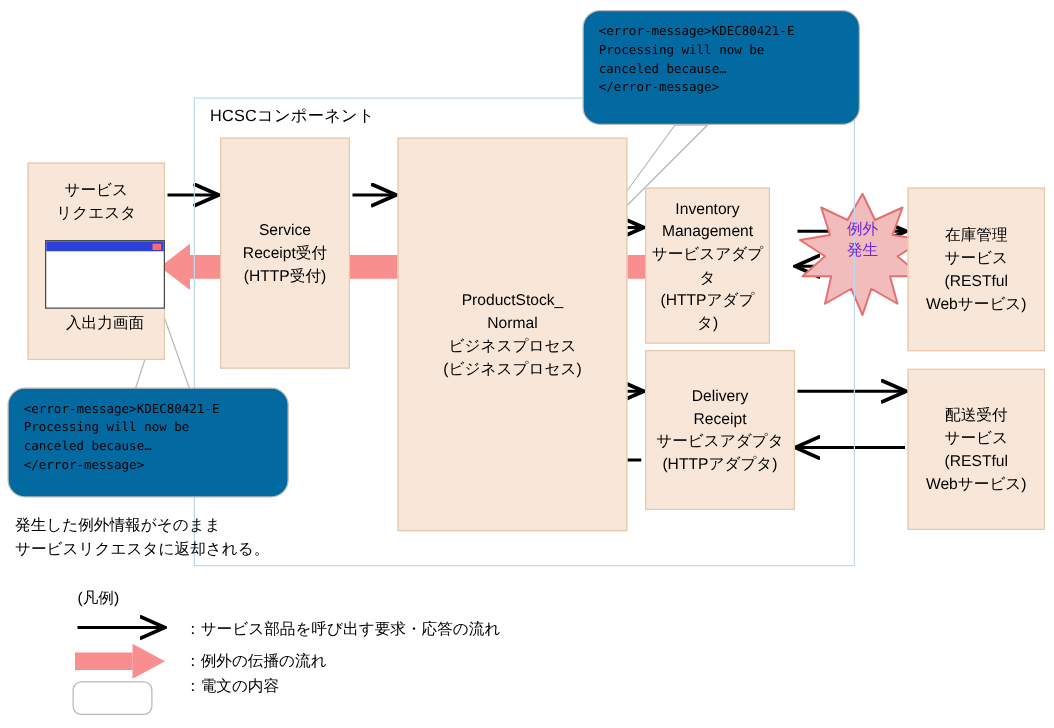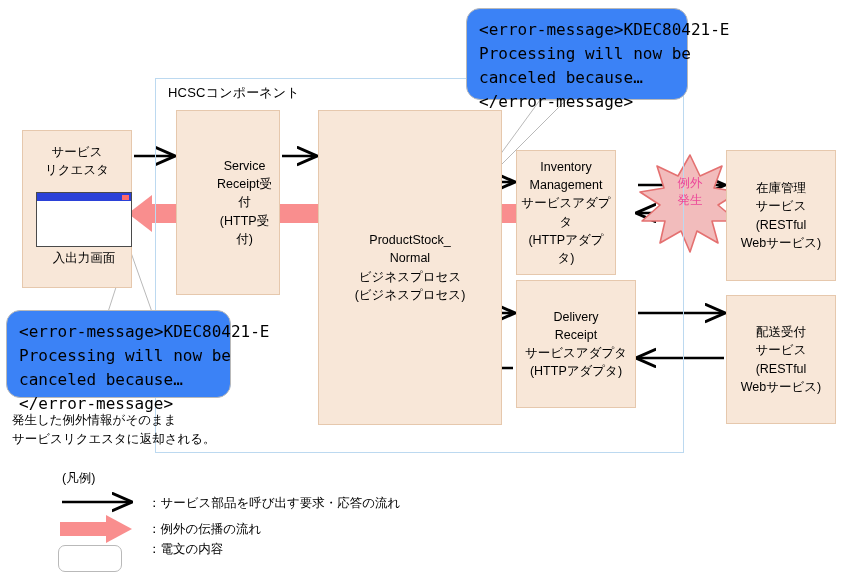--- a/index.html
+++ b/index.html
@@ -73,25 +73,25 @@
     display: flex; justify-content: flex-end; align-items: center;
   }
   .win-btn { width: 7px; height: 5px; background: #ff6a6a; margin-right: 2px; }
   .win-caption {
     left: 22px; top: 250px; width: 124px;
     text-align: center; font-size: 12.5px;
   }
 
   
   .callout {
-    background: #3b82f6;
+    background: #0369a1;
     border: 1.2px solid #b9b9b9;
     border-radius: 14px;
     font-family: "DejaVu Sans Mono", "Liberation Mono", monospace;
-    font-size: 16px;
+    font-size: 10px;
     line-height: 1.5;
     padding: 9px 12px;
     white-space: pre;
     color: #000;
   }
   .callout-top { left: 466px; top: 8px; width: 222px; height: 92px; }
   .callout-bottom { left: 6px; top: 310px; width: 225px; height: 88px; }
 
   
   .note {
@@ -99,21 +99,21 @@
     font-size: 12.5px; line-height: 1.5;
     white-space: pre-line;
     margin-top: 23px;
   }
 
   
   .burst-text {
     left: 655px; top: 175px; width: 70px;
     text-align: center;
     font-size: 12.5px; line-height: 1.35;
-    color: #ec4899;
+    color: #6d28d9;
     pointer-events: none;
   }
 
   
   .legend-title { left: 62px; top: 470px; font-size: 12.5px; }
   .legend-row { font-size: 12.5px; }
   .lg1 { left: 148px; top: 495px; }
   .lg2 { left: 148px; top: 521px; }
   .lg3 { left: 148px; top: 541px; }
   .legend-swatch-box {
@@ -166,21 +166,21 @@
 リクエスタ</div>
 </div>
 <div class="abs win">
   <div class="win-bar">
     <div class="win-btn"></div>
   </div>
 </div>
 <div class="abs win-caption">入出力画面</div>
 
 <div class="abs cbox box-receipt">
-  <div class="label" style="white-space:pre-line;padding-left:36px;">Service
+  <div class="label" style="white-space:pre-line;">Service
 Receipt受付
 (HTTP受付)</div>
 </div>
 <div class="abs cbox box-process">
   <div class="label" style="white-space:pre-line;">ProductStock_
 Normal
 ビジネスプロセス
 (ビジネスプロセス)</div>
 </div>
 <div class="abs cbox box-inventory">

